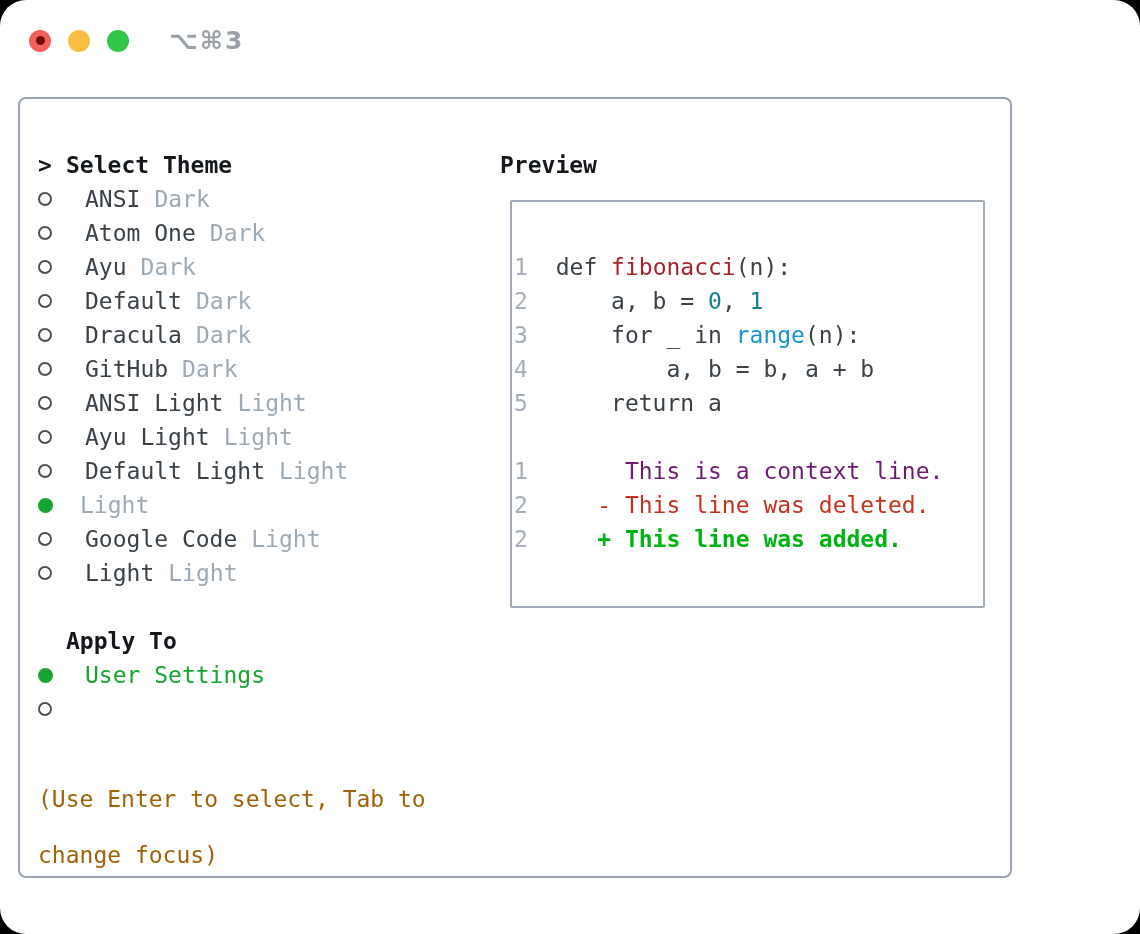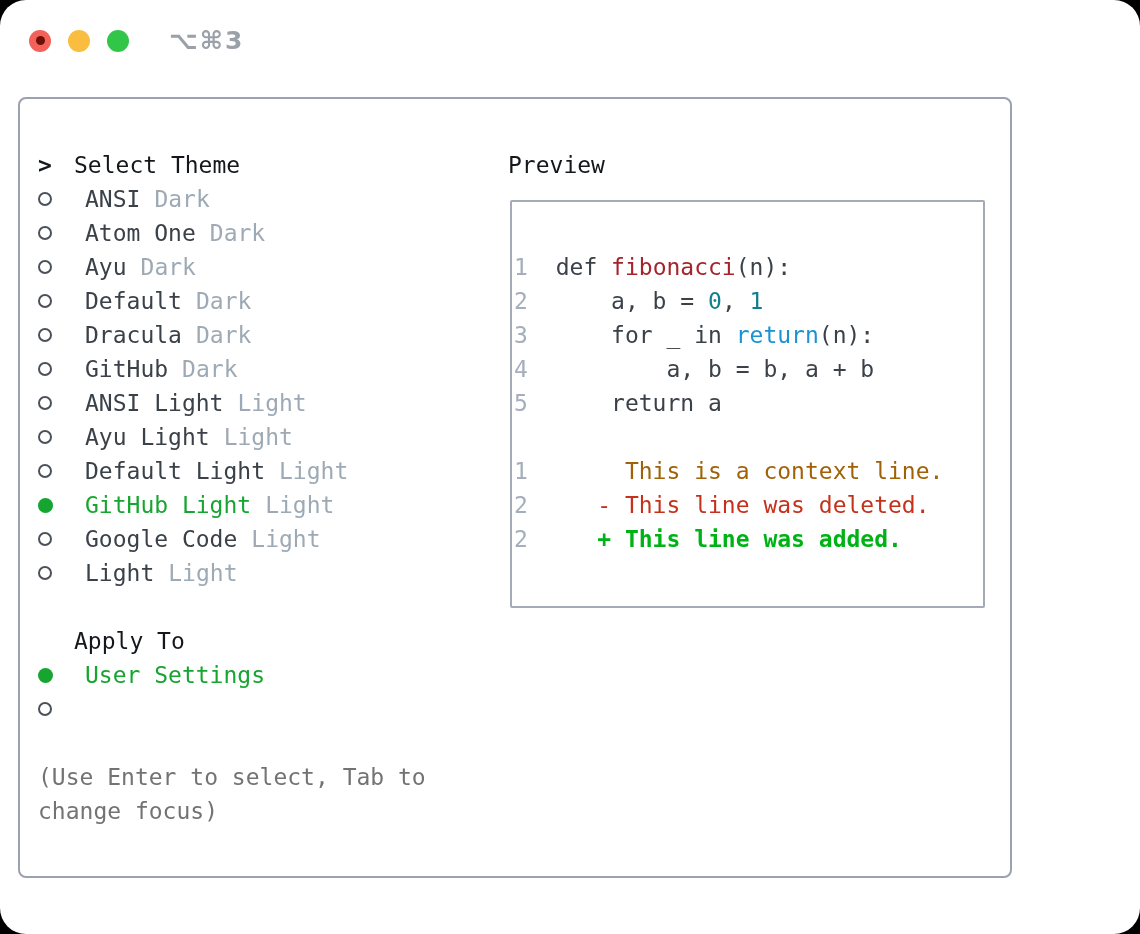--- a/index.html
+++ b/index.html
@@ -46,52 +46,52 @@
 
   .col-left  { position: absolute; left: 18px; top: 49px; }
   .col-right { position: absolute; left: 480px; top: 49px; }
 
   .row {
     height: 34px; display: flex; align-items: center;
     font-size: 23px; color: #3a4148; white-space: pre;
   }
   .marker { width: 28px; display: flex; align-items: center; flex: none; }
   .prompt { font-weight: bold; color: #14181c; }
-  .hdr    { font-weight: normal; color: #14181c; margin-left: 8px; }
+  .hdr    { font-weight: bold; color: #14181c; }
   .radio {
     width: 14px; height: 14px; border-radius: 50%;
     border: 2px solid #4a515a; box-sizing: border-box;
   }
   .radio-filled {
     width: 15px; height: 15px; border-radius: 50%;
     background: #17a531; flex: none;
   }
   .label { color: #3a4148; margin-left: 19px; }
   .row.selected .label { color: #17a531; }
   .variant { color: #9daab5; margin-left: 14px; }
-  .hint { color: #737373; }
+  .hint { color: #a16207; margin-top: 22px; }
   .blank { height: 34px; }
 
   
   .preview-box {
     margin-left: 10px; margin-top: 18px;
     width: 475px; height: 408px;
     border: 2px solid #a3abb6; border-radius: 2px;
     box-sizing: border-box;
     padding-top: 48px; padding-left: 2px;
     background: #fff;
   }
   .crow { height: 34px; display: flex; align-items: center; font-size: 23px; }
   .lnum { color: #a5aebb; white-space: pre; width: 14px; flex: none; }
   .tok  { white-space: pre; }
   .t-code    { color: #3a4148; }
   .t-func    { color: #a5232b; }
   .t-num     { color: #0e7f8b; }
   .t-builtin { color: #1b93d0; }
-  .t-context { color: #a16207; }
+  .t-context { color: #701a75; }
   .t-del     { color: #c5321c; }
   .t-add     { color: #00b315; font-weight: bold; }
 </style>
 </head>
 <body>
 
 <div class="window">
 
   <div class="titlebar">
     <span class="dot dot-close">
@@ -151,21 +151,20 @@
         <span class="label">Ayu Light</span>
         <span class="variant">Light</span>
       </div>
       <div class="row">
         <span class="marker"><span class="radio"></span></span>
         <span class="label">Default Light</span>
         <span class="variant">Light</span>
       </div>
       <div class="row selected">
         <span class="marker"><span class="radio-filled"></span></span>
-        <span class="label">GitHub Light</span>
         <span class="variant">Light</span>
       </div>
       <div class="row">
         <span class="marker"><span class="radio"></span></span>
         <span class="label">Google Code</span>
         <span class="variant">Light</span>
       </div>
       <div class="row">
         <span class="marker"><span class="radio"></span></span>
         <span class="label">Light</span>
@@ -212,21 +211,21 @@
           <span class="lnum">2</span>
           <span class="tok t-code">      a, b = </span>
           <span class="tok t-num">0</span>
           <span class="tok t-code">, </span>
           <span class="tok t-num">1</span>
         </div>
 
         <div class="crow">
           <span class="lnum">3</span>
           <span class="tok t-code">      for _ in </span>
-          <span class="tok t-builtin">return</span>
+          <span class="tok t-builtin">range</span>
           <span class="tok t-code">(n):</span>
         </div>
 
         <div class="crow">
           <span class="lnum">4</span>
           <span class="tok t-code">          a, b = b, a + b</span>
         </div>
 
         <div class="crow">
           <span class="lnum">5</span>

